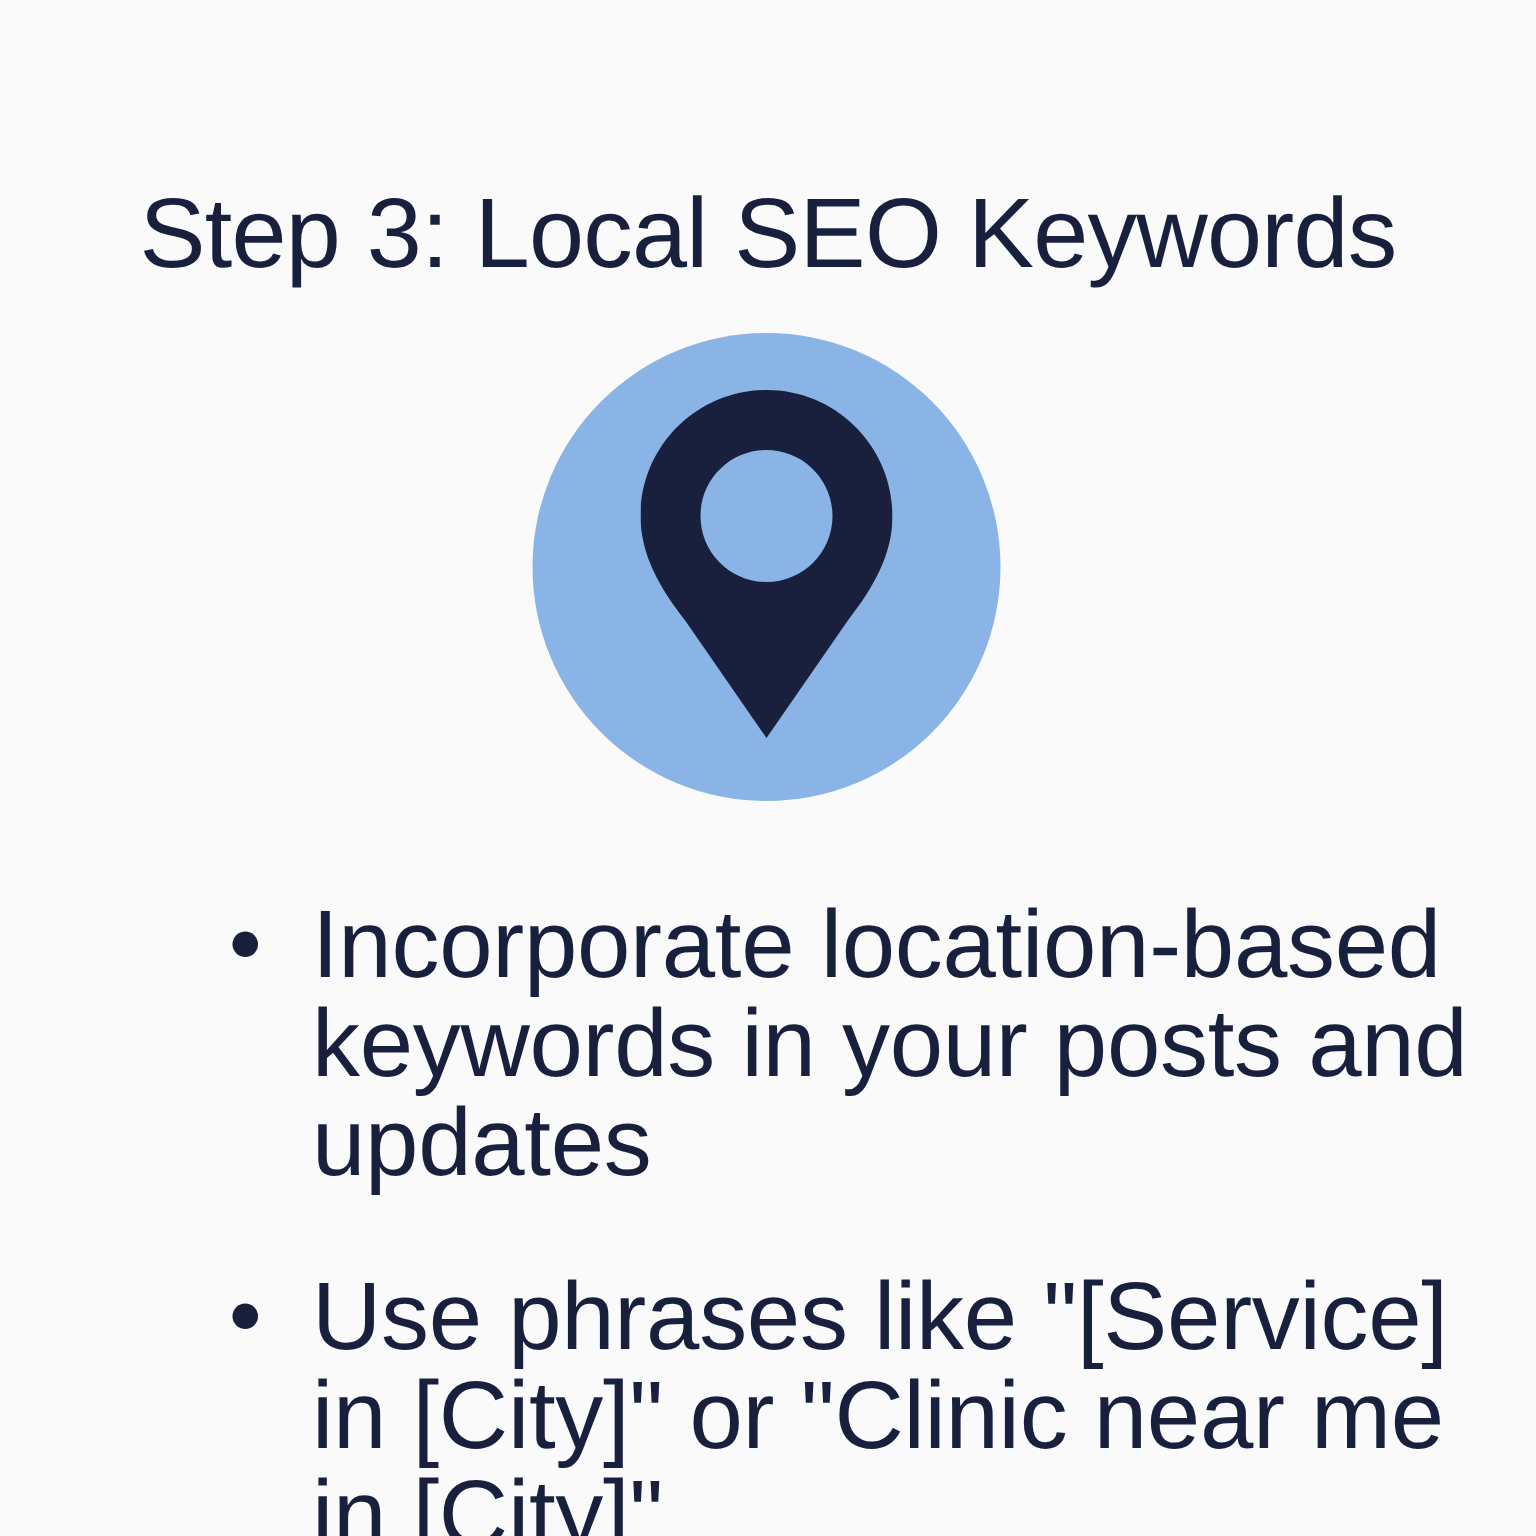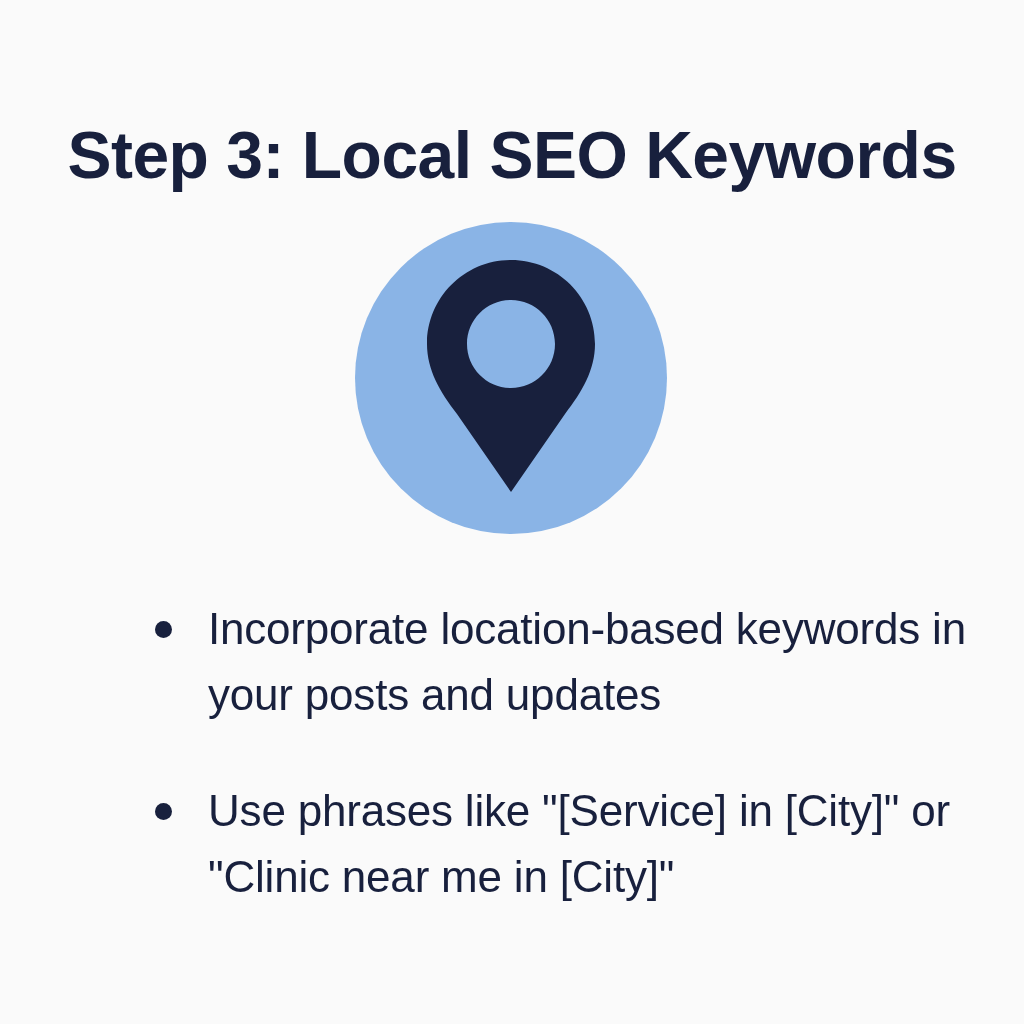--- a/index.html
+++ b/index.html
@@ -24,21 +24,21 @@
   }
 
   
   #title {
     position: absolute;
     top: 78px;
     left: 0;
     width: 1024px;
     text-align: center;
     font-size: 66px;
-    font-weight: 700;
+    font-weight: 400;
     letter-spacing: -0.5px;
     color: #18203d;
     line-height: 1.0;
     white-space: nowrap;
   }
 
   
   #icon-block {
     position: absolute;
     left: 355px;
@@ -70,21 +70,21 @@
     left: 150px;
     top: 596px;
     width: 830px;
   }
   .bullet-item {
     position: relative;
     display: block;
     padding-left: 58px;
     margin-bottom: 50px;
     color: #18203d;
-    font-size: 44px;
+    font-size: 64px;
     font-weight: 400;
     line-height: 66px;
     letter-spacing: -0.2px;
   }
   .bullet-item:last-child {
     margin-bottom: 0;
   }
   .bullet-dot {
     position: absolute;
     left: 5px;

